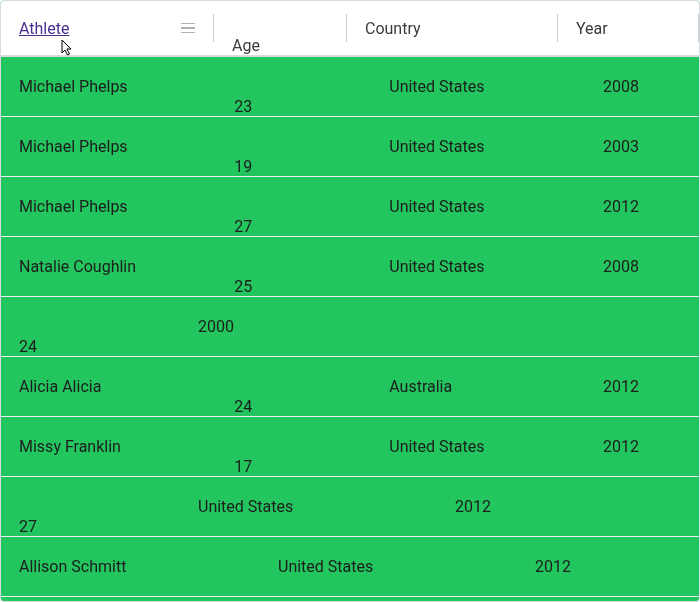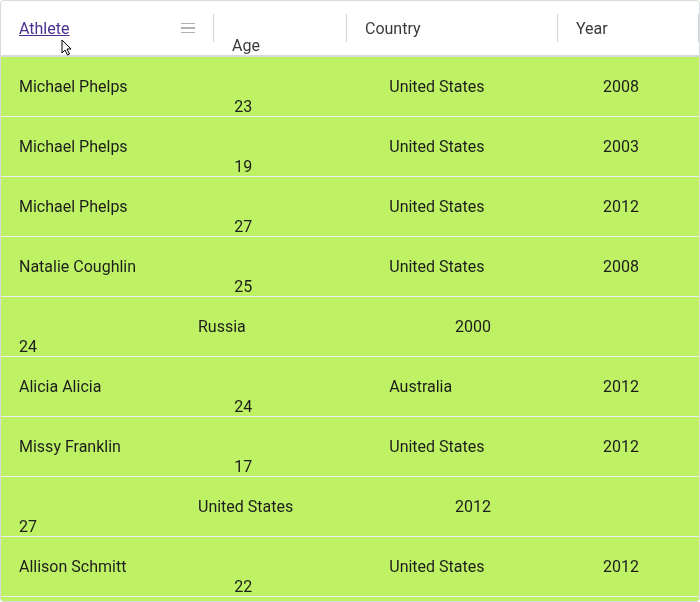--- a/index.html
+++ b/index.html
@@ -14,21 +14,21 @@
       height: 602px;
       overflow: hidden;
     }
     .grid-container {
       width: 700px;
       height: 602px;
       border: 1px solid #d8dbde;
       border-radius: 4px;
       overflow: hidden;
       position: relative;
-      background: #bef264;
+      background: #22c55e;
     }
     .header-row {
       display: flex;
       height: 56px;
       border-bottom: 2px solid #d8dbde;
       background: #fff;
     }
     .header-cell {
       display: flex;
       align-items: center;
@@ -148,21 +148,20 @@
         <div class="data-cell col-year">2012</div>
       </div>
       <div class="data-row">
         <div class="data-cell col-athlete">Natalie Coughlin</div>
         <div class="data-cell col-age">25</div>
         <div class="data-cell col-country">United States</div>
         <div class="data-cell col-year">2008</div>
       </div>
       <div class="data-row">
         <div class="data-cell col-age">24</div>
-        <div class="data-cell col-country">Russia</div>
         <div class="data-cell col-year">2000</div>
       </div>
       <div class="data-row">
         <div class="data-cell col-athlete">Alicia Alicia</div>
         <div class="data-cell col-age">24</div>
         <div class="data-cell col-country">Australia</div>
         <div class="data-cell col-year">2012</div>
       </div>
       <div class="data-row">
         <div class="data-cell col-athlete">Missy Franklin</div>
@@ -170,21 +169,20 @@
         <div class="data-cell col-country">United States</div>
         <div class="data-cell col-year">2012</div>
       </div>
       <div class="data-row">
         <div class="data-cell col-age">27</div>
         <div class="data-cell col-country">United States</div>
         <div class="data-cell col-year">2012</div>
       </div>
       <div class="data-row">
         <div class="data-cell col-athlete">Allison Schmitt</div>
-        <div class="data-cell col-age">22</div>
         <div class="data-cell col-country">United States</div>
         <div class="data-cell col-year">2012</div>
       </div>
     </div>
 
   <div class="cursor">
     <svg viewBox="0 0 16 20" width="16" height="20">
       <path d="M4 1 L4 14 L7 11 L9.5 16 L11.5 15 L9 10 L13 10 Z" fill="#ffffff" stroke="#000000" stroke-width="1" stroke-linejoin="round"></path>
     </svg>
   </div>

